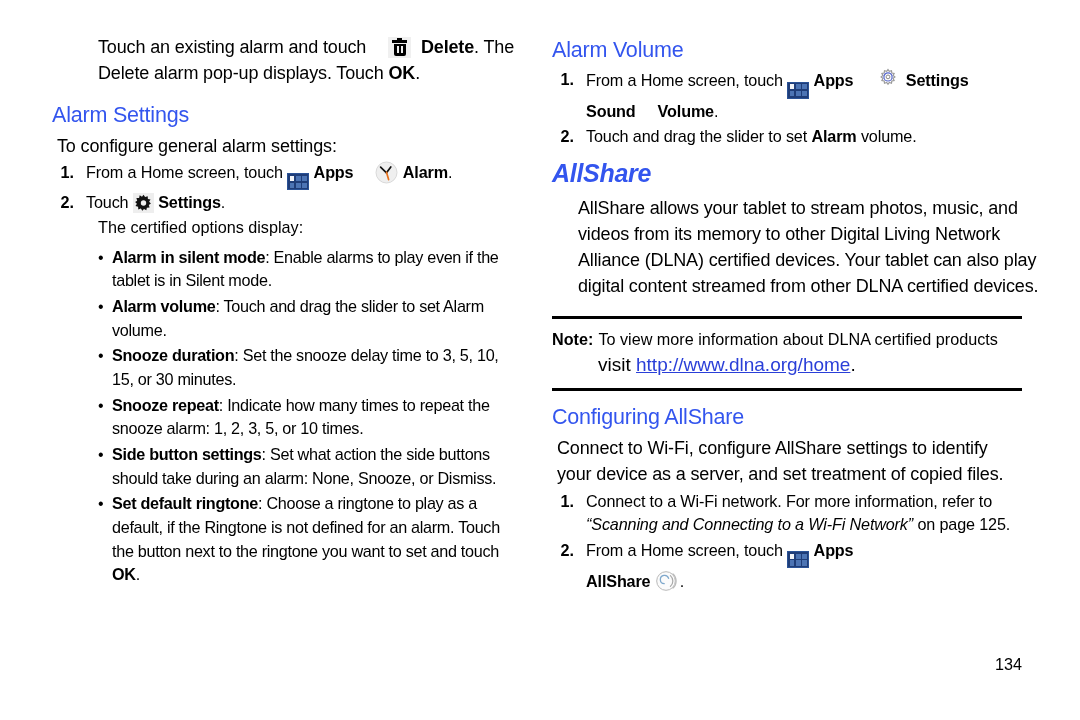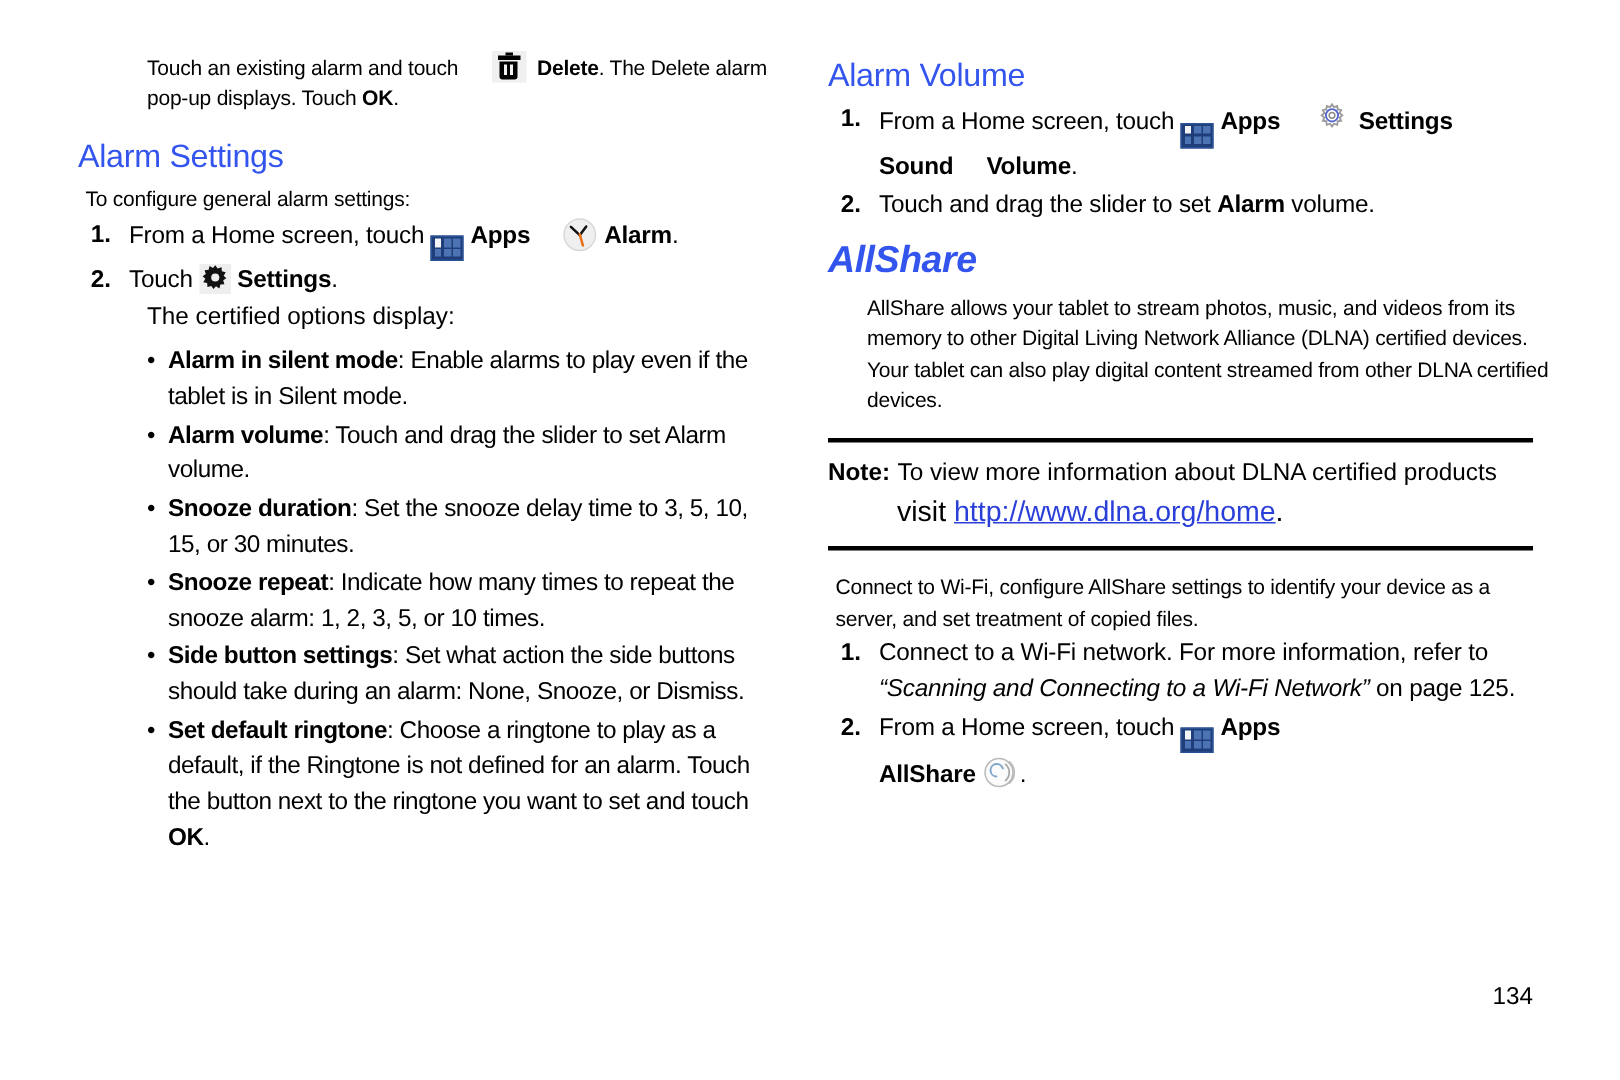--- a/index.html
+++ b/index.html
@@ -43,21 +43,21 @@
     font-size: 25px;
     font-weight: bold;
     font-style: italic;
     line-height: 1.15;
     margin: 0 0 7px 0;
     letter-spacing: -0.3px;
   }
 
   
   p, .line {
-    font-size: 14px;
+    font-size: 18px;
     line-height: 1.46;
     margin: 0;
     letter-spacing: -0.15px;
   }
   .body-indent { margin-left: 5px; }
   .para { margin-bottom: 3px; }
 
   b, strong { font-weight: bold; }
   i, em { font-style: italic; }
 
@@ -377,20 +377,21 @@
       <div class="note-inner">
         <span class="note-label">Note:</span>
         <span class="note-text">To view more information about DLNA certified products</span>
       </div>
       <div class="note-cont" style="font-size:19px; line-height:1.45;">
         <span>visit</span>
         <a class="link" href="#">http://www.dlna.org/home</a><span>.</span>
       </div>
     </div>
 
+    <h2 class="h-section">Configuring AllShare</h2>
 
     <p class="body-indent" style="width:462px;">Connect to Wi-Fi, configure AllShare settings to identify your device as a server, and set treatment of copied files.</p>
 
     <div class="steps">
 
       <div class="step">
         <div class="step-num">1.</div>
         <div class="step-body">
           <span>Connect to a Wi-Fi network. For more information, refer to </span><i>“Scanning and Connecting to a Wi-Fi Network”</i><span> on page 125.</span>
         </div>

